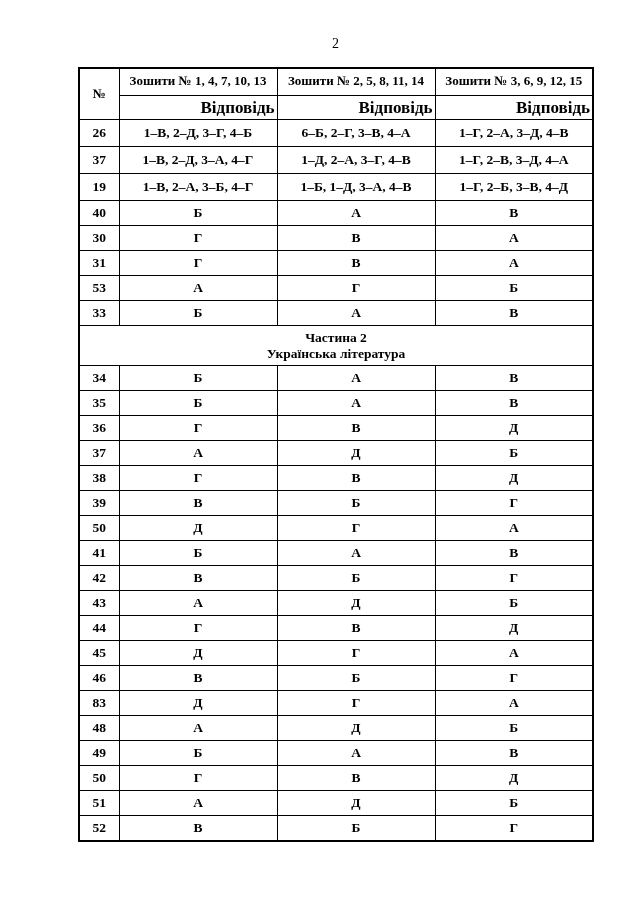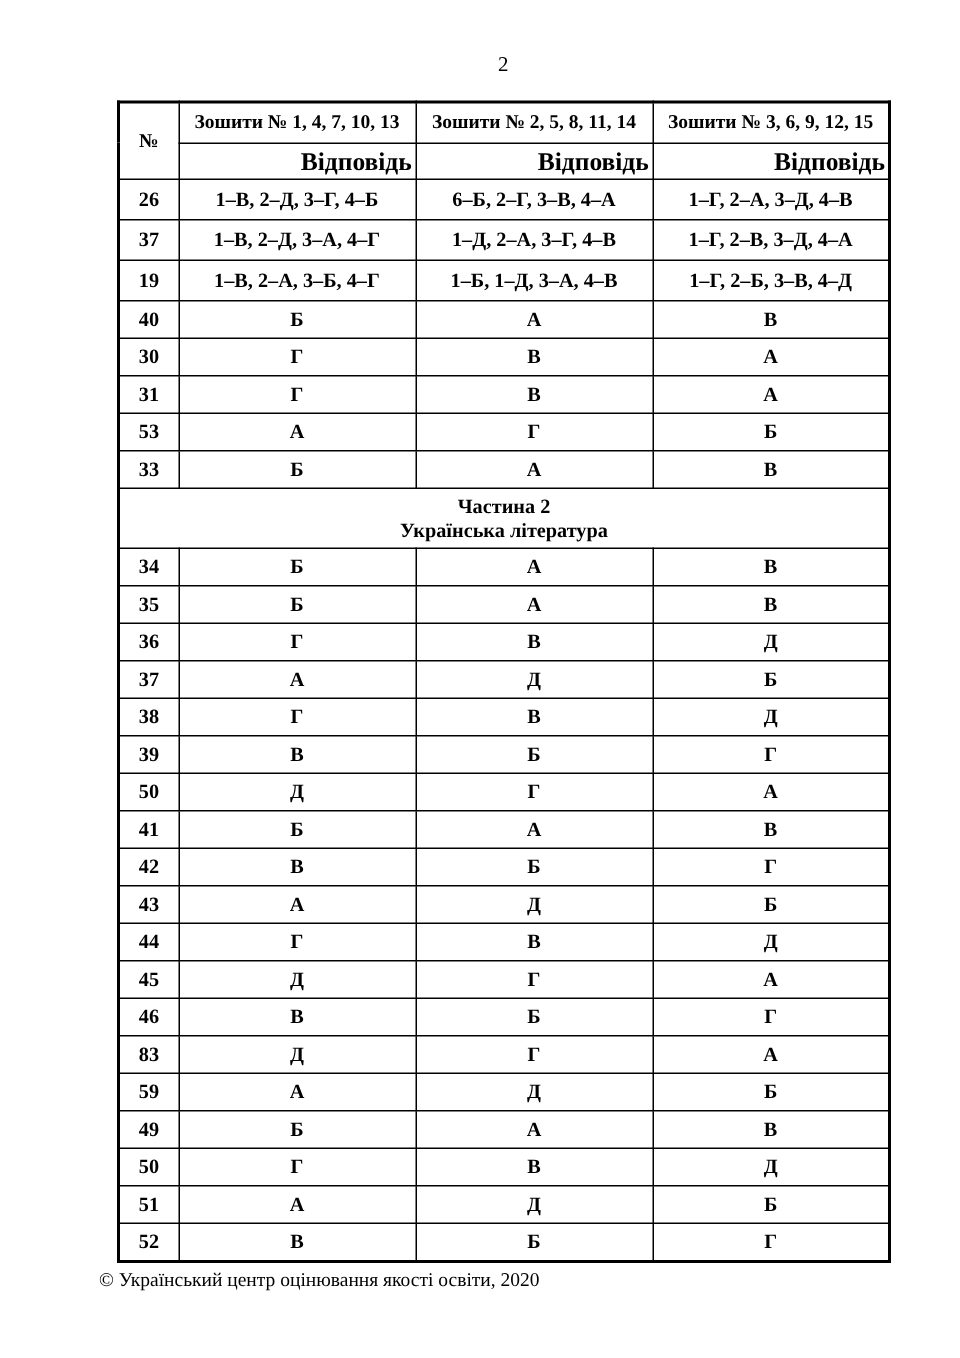--- a/index.html
+++ b/index.html
@@ -219,21 +219,21 @@
           <td>Б</td>
           <td>Г</td>
         </tr>
         <tr class="row-single">
           <td>83</td>
           <td>Д</td>
           <td>Г</td>
           <td>А</td>
         </tr>
         <tr class="row-single">
-          <td>59</td>
+          <td>48</td>
           <td>А</td>
           <td>Д</td>
           <td>Б</td>
         </tr>
         <tr class="row-single">
           <td>49</td>
           <td>Б</td>
           <td>А</td>
           <td>В</td>
         </tr>
@@ -251,15 +251,14 @@
         </tr>
         <tr class="row-single">
           <td>52</td>
           <td>В</td>
           <td>Б</td>
           <td>Г</td>
         </tr>
       </tbody>
   </table>
 
-  <div class="footer">© Український центр оцінювання якості освіти, 2020</div>
 
 </div>
 
 </body></html>

